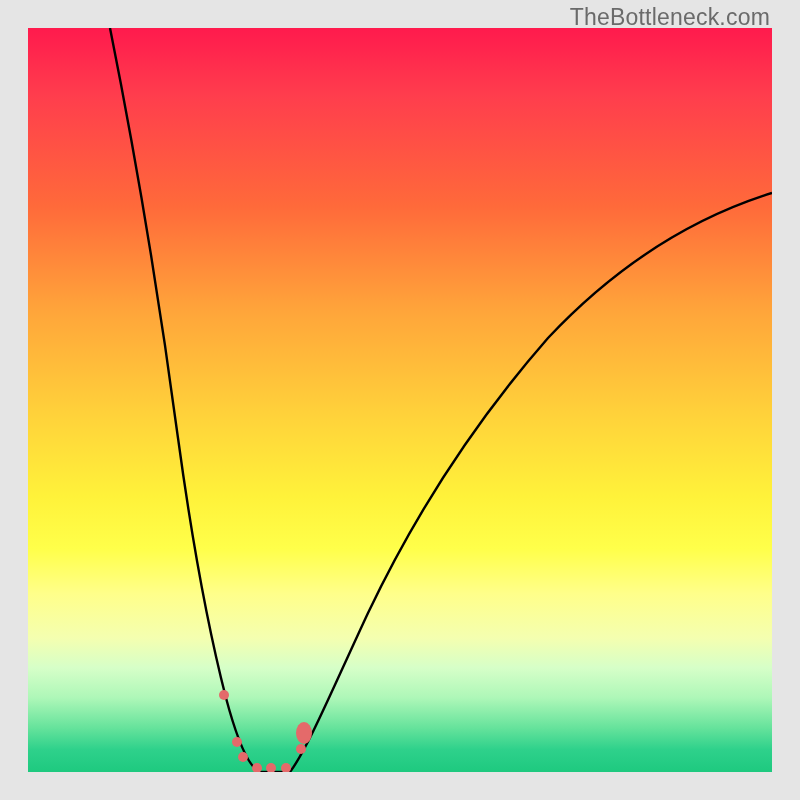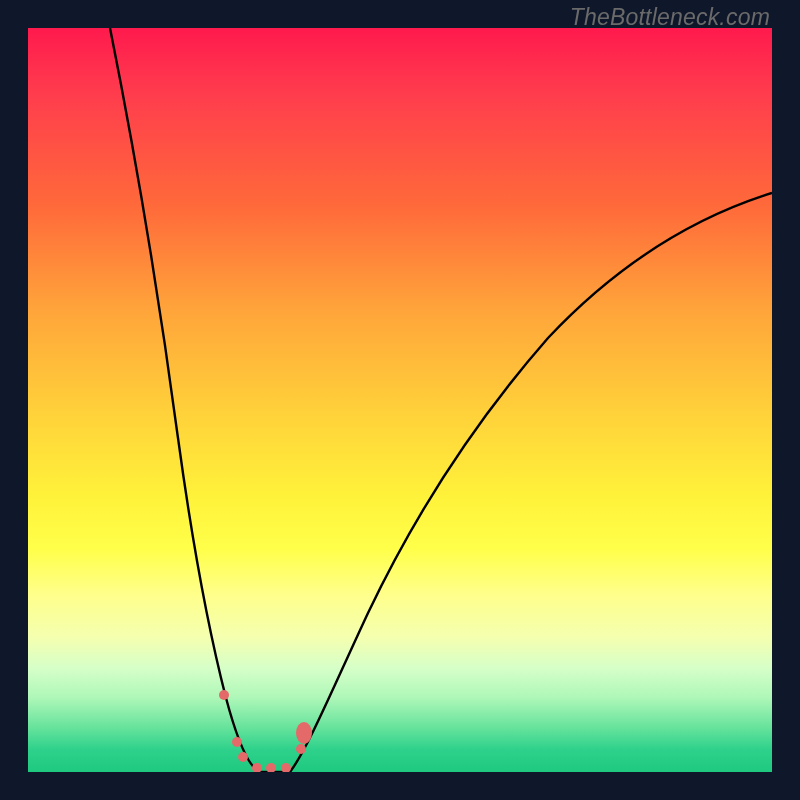--- a/index.html
+++ b/index.html
@@ -8,22 +8,21 @@
     width: 800px;
     height: 800px;
     overflow: hidden;
     background: #000;
     font-family: Arial, Helvetica, sans-serif;
   }
   .frame {
     position: absolute;
     top: 0; left: 0;
     width: 800px; height: 800px;
-    background: #0f172a;
-    font-style: italic;
+    background: #e5e5e5;
   }
   .plot {
     position: absolute;
     top: 28px;
     left: 28px;
     width: 744px;
     height: 744px;
     overflow: hidden;
     
     background: linear-gradient(

